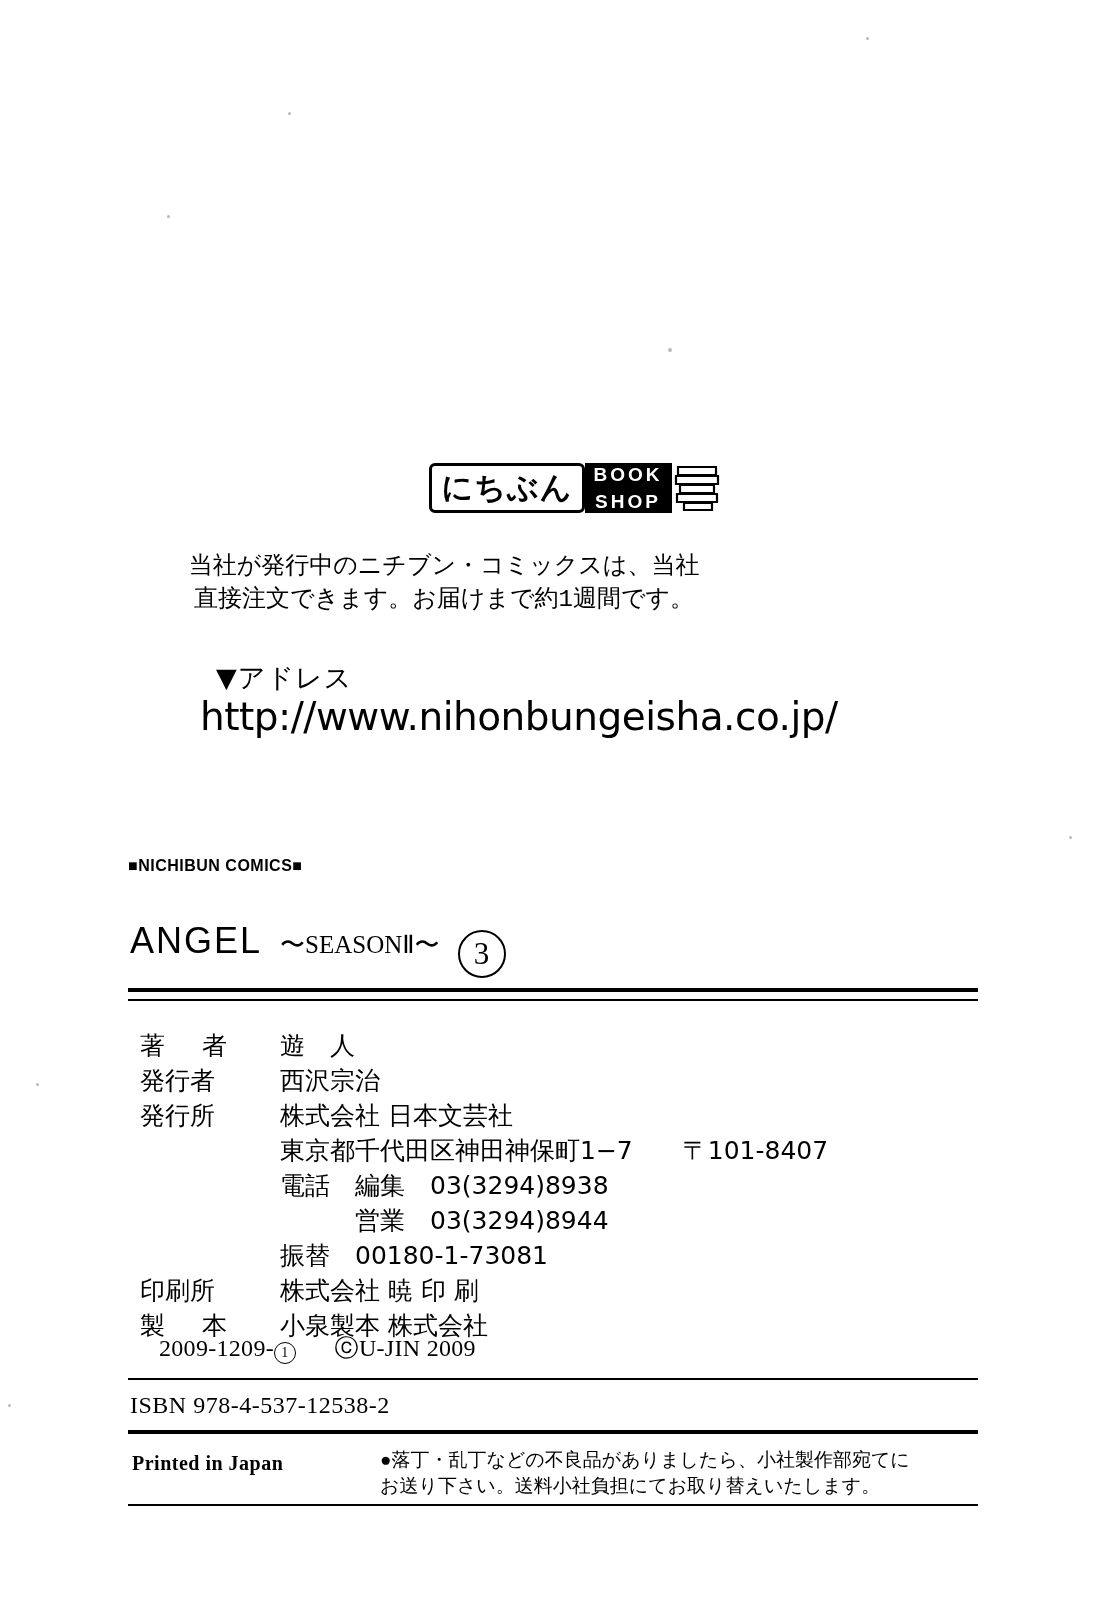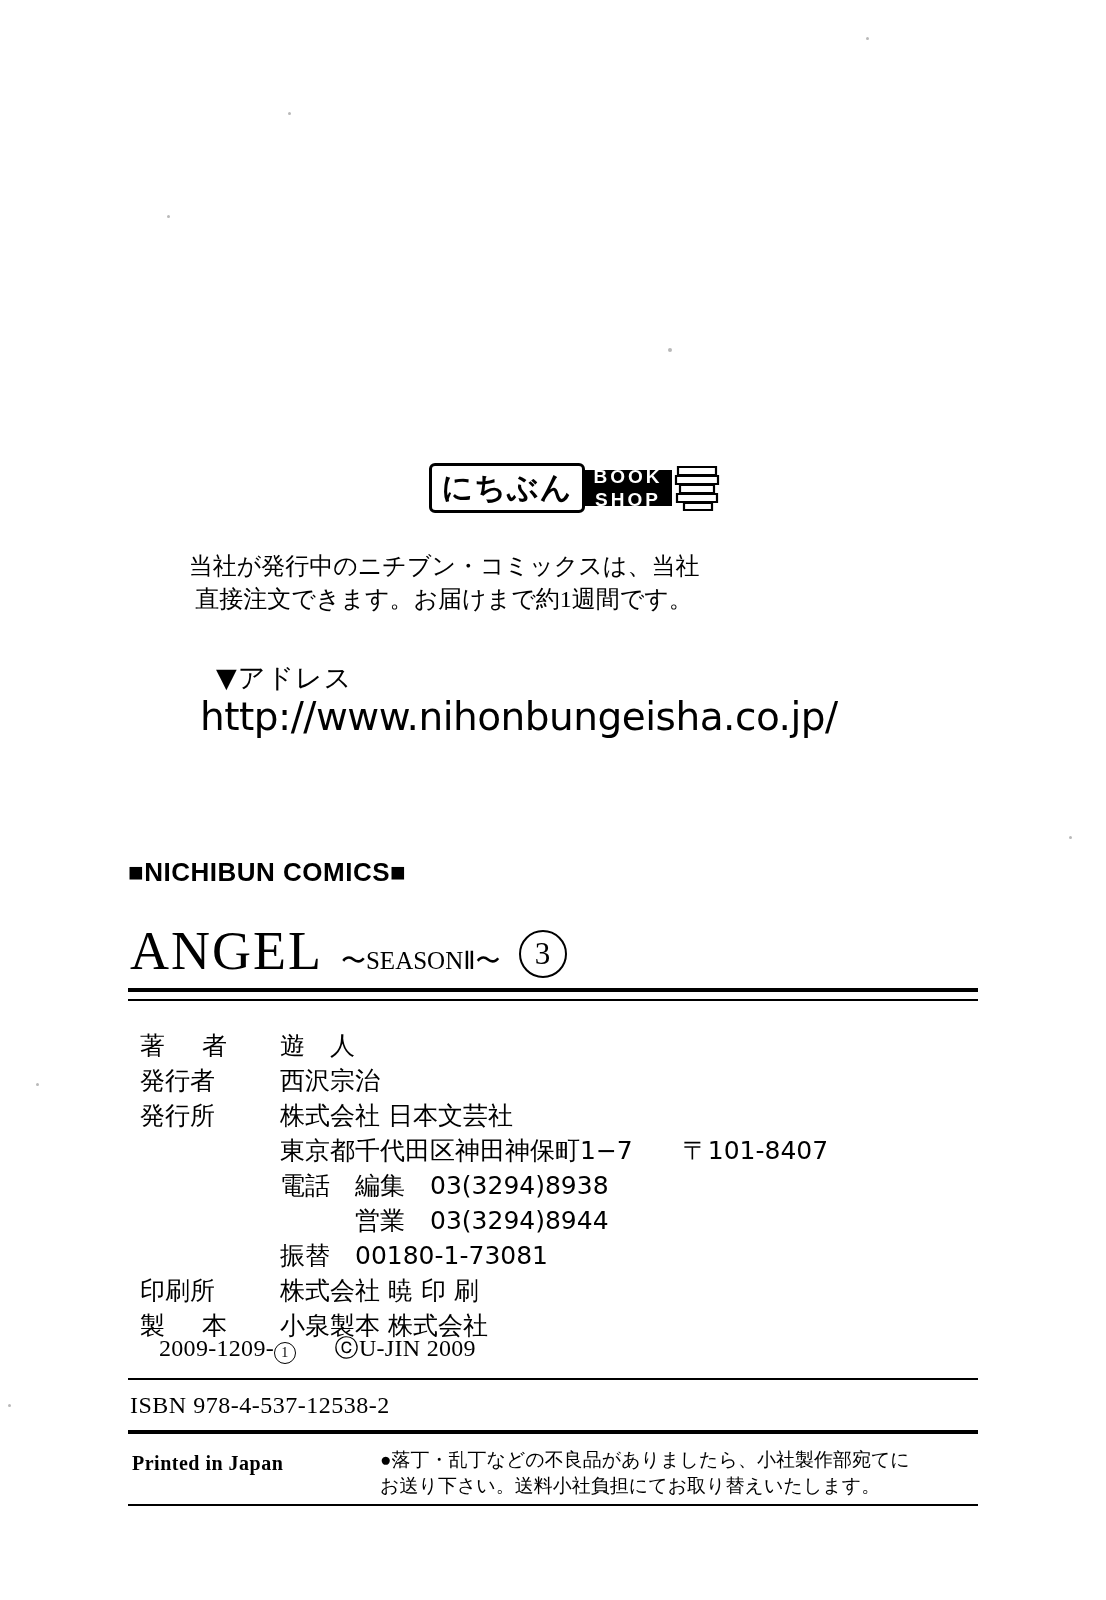--- a/index.html
+++ b/index.html
@@ -40,24 +40,24 @@
     padding: 0 10px;
     font-family: "DejaVu Sans", sans-serif;
     font-size: 31px;
     font-weight: bold;
     letter-spacing: 1px;
     box-sizing: border-box;
   }
   .logo-en {
     background: #000;
     color: #fff;
-    height: 36px;
+    height: 50px;
     display: flex;
     flex-direction: column;
-    justify-content: center;
+    justify-content: space-between;
     padding: 0 10px 0 8px;
     box-sizing: border-box;
     font-family: "Liberation Sans", sans-serif;
     font-weight: bold;
     font-size: 19px;
     line-height: 23px;
     letter-spacing: 3px;
   }
   .logo-books {
     position: relative;
@@ -66,21 +66,21 @@
   }
   .logo-books svg { display: block; }
 
   
   #shop-desc {
     position: absolute;
     left: 0;
     top: 550px;
     width: 888px;
     text-align: center;
-    font-family: Liberation Serif, serif;
+    font-family: Liberation Mono, monospace;
     font-size: 24px;
     line-height: 33px;
     letter-spacing: 0px;
   }
   #shop-desc div { white-space: nowrap; }
 
   
   #address-label {
     position: absolute;
     left: 216px;
@@ -98,37 +98,37 @@
     letter-spacing: -0.5px;
     white-space: nowrap;
   }
 
   
   #imprint-label {
     position: absolute;
     left: 128px;
     top: 857px;
     font-family: "Liberation Sans", sans-serif;
-    font-size: 26px;
+    font-size: 16px;
     font-weight: bold;
     letter-spacing: 0.5px;
   }
 
   #title-line {
     position: absolute;
     left: 130px;
     top: 920px;
     width: 800px;
     height: 60px;
     display: flex;
     align-items: baseline;
   }
   #title-main {
-    font-family: Liberation Serif, serif;
-    font-size: 54px;
+    font-family: Liberation Sans, sans-serif;
+    font-size: 36px;
     letter-spacing: 2px;
   }
   #title-sub {
     font-family: "Liberation Serif", serif;
     font-size: 25px;
     margin-left: 18px;
     letter-spacing: 0px;
   }
   #title-num {
     margin-left: 18px;

